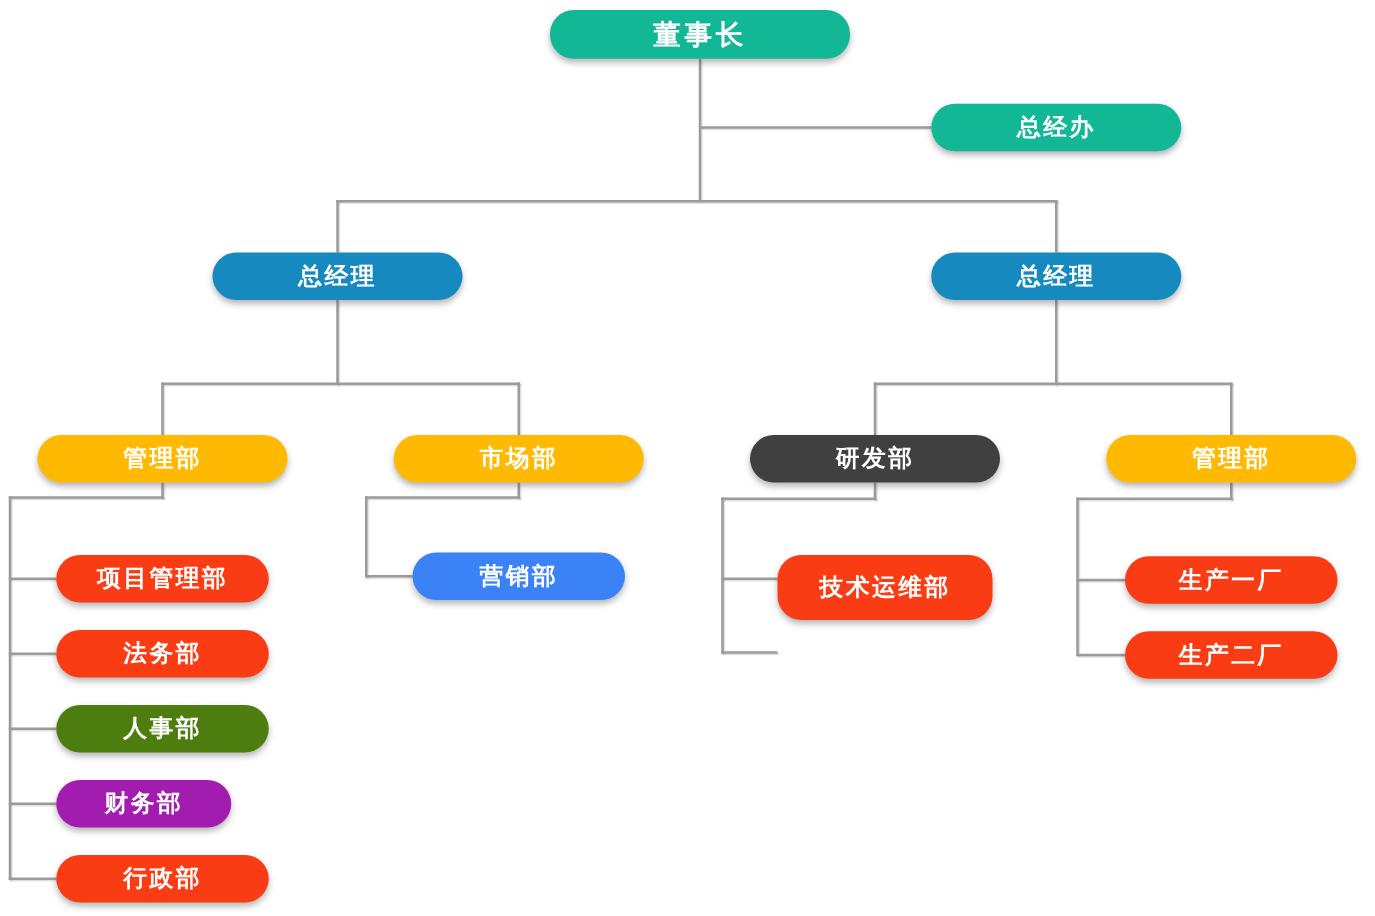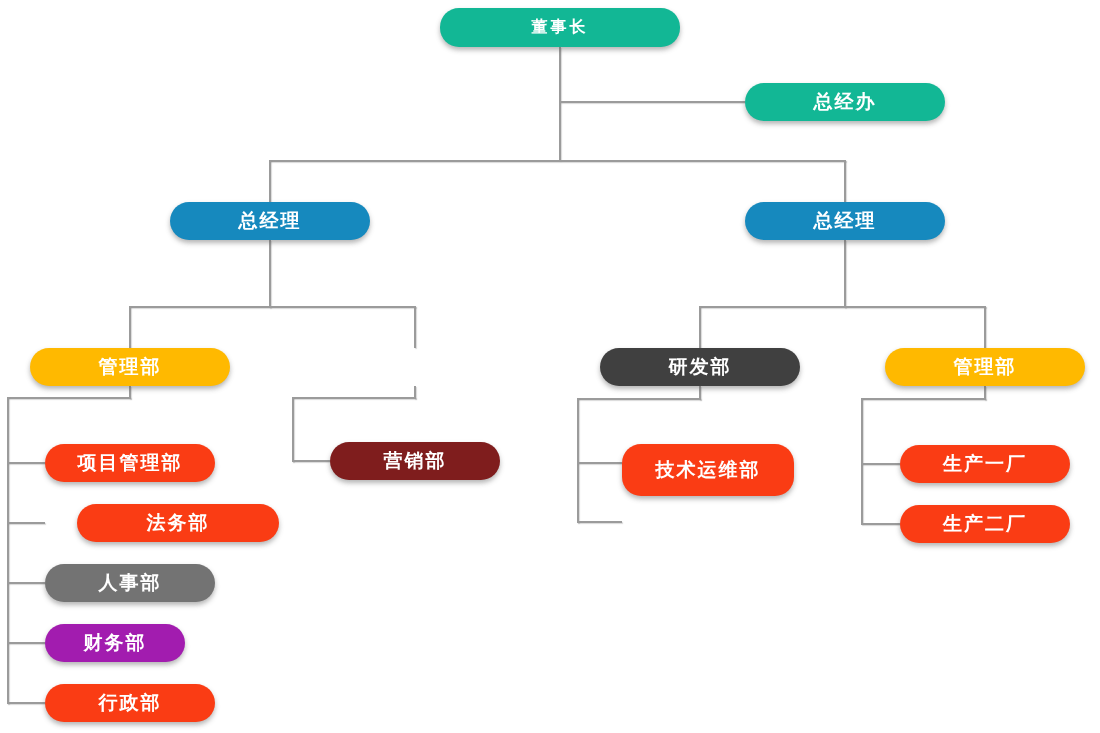--- a/index.html
+++ b/index.html
@@ -13,21 +13,21 @@
   .node{
     position:absolute;
     display:flex;align-items:center;justify-content:center;
     color:#ffffff;font-weight:bold;
     font-size:19px;letter-spacing:2px;
     border-radius:19px;
     box-shadow:0 3px 5px rgba(90,90,90,.45);
     white-space:nowrap;
     box-sizing:border-box;
   }
-  .node.lv1{font-size:16px;letter-spacing:3px;}
+  .node.lv1{font-size:22px;letter-spacing:3px;}
   .ln{
     position:absolute;
     box-shadow:1px 1px 1px rgba(150,150,150,.35);
   }
 </style>
 </head>
 <body>
 
 <div id="canvas">
 
@@ -74,29 +74,30 @@
   <div class="ln" style="left: 861px; top: 523px; width: 39px; height: 2px; background-color: rgb(155, 155, 155);"></div>
 
   <div class="node lv1" style="left: 440px; top: 8px; width: 240px; height: 39px; background-color: rgb(18, 183, 149);">董事长</div>
 
   <div class="node" style="left: 745px; top: 83px; width: 200px; height: 38px; background-color: rgb(18, 183, 149); text-align: center;">总经办</div>
 
   <div class="node" style="left: 170px; top: 202px; width: 200px; height: 38px; background-color: rgb(22, 137, 190);">总经理</div>
   <div class="node" style="left: 745px; top: 202px; width: 200px; height: 38px; background-color: rgb(22, 137, 190);">总经理</div>
 
   <div class="node" style="left: 30px; top: 348px; width: 200px; height: 38px; background-color: rgb(255, 185, 0);">管理部</div>
+  <div class="node" style="left: 315px; top: 348px; width: 200px; height: 38px; background-color: rgb(255, 185, 0);">市场部</div>
   <div class="node" style="left: 600px; top: 348px; width: 200px; height: 38px; background-color: #404040;">研发部</div>
   <div class="node" style="left: 885px; top: 348px; width: 200px; height: 38px; background-color: rgb(255, 185, 0);">管理部</div>
 
   <div class="node" style="left: 45px; top: 444px; width: 170px; height: 38px; background-color: rgb(250, 60, 20);">项目管理部</div>
-  <div class="node" style="left: 45px; top: 504px; width: 202px; height: 38px; background-color: rgb(250, 60, 20); margin-left: 32px;">法务部</div>
-  <div class="node" style="left: 45px; top: 564px; width: 170px; height: 38px; background-color: #737373;">人事部</div>
+  <div class="node" style="left: 45px; top: 504px; width: 170px; height: 38px; background-color: rgb(250, 60, 20);">法务部</div>
+  <div class="node" style="left: 45px; top: 564px; width: 170px; height: 38px; background-color: #4d7c0f;">人事部</div>
   <div class="node" style="left: 45px; top: 624px; width: 140px; height: 38px; background-color: #a21caf;">财务部</div>
   <div class="node" style="left: 45px; top: 684px; width: 170px; height: 38px; background-color: rgb(250, 60, 20);">行政部</div>
 
-  <div class="node" style="left: 330px; top: 442px; width: 170px; height: 38px; background-color: #7f1d1d;">营销部</div>
+  <div class="node" style="left: 330px; top: 442px; width: 170px; height: 38px; background-color: #3b82f6;">营销部</div>
 
   <div class="node" style="left: 622px; top: 444px; width: 172px; height: 52px; background-color: rgb(250, 60, 20);">技术运维部</div>
 
   <div class="node" style="left: 900px; top: 445px; width: 170px; height: 38px; background-color: rgb(250, 60, 20);">生产一厂</div>
   <div class="node" style="left: 900px; top: 505px; width: 170px; height: 38px; background-color: rgb(250, 60, 20);">生产二厂</div>
 
 </div>
 
 </body></html>

